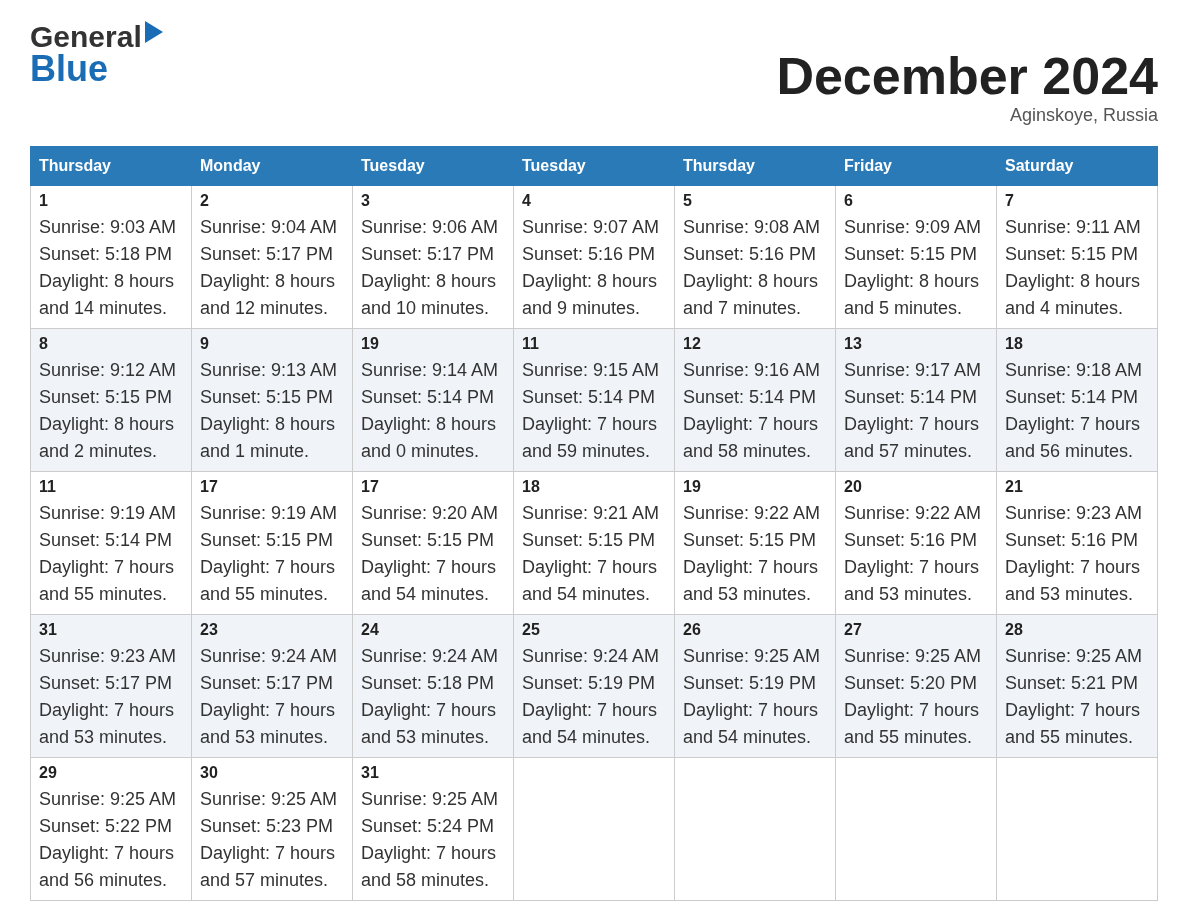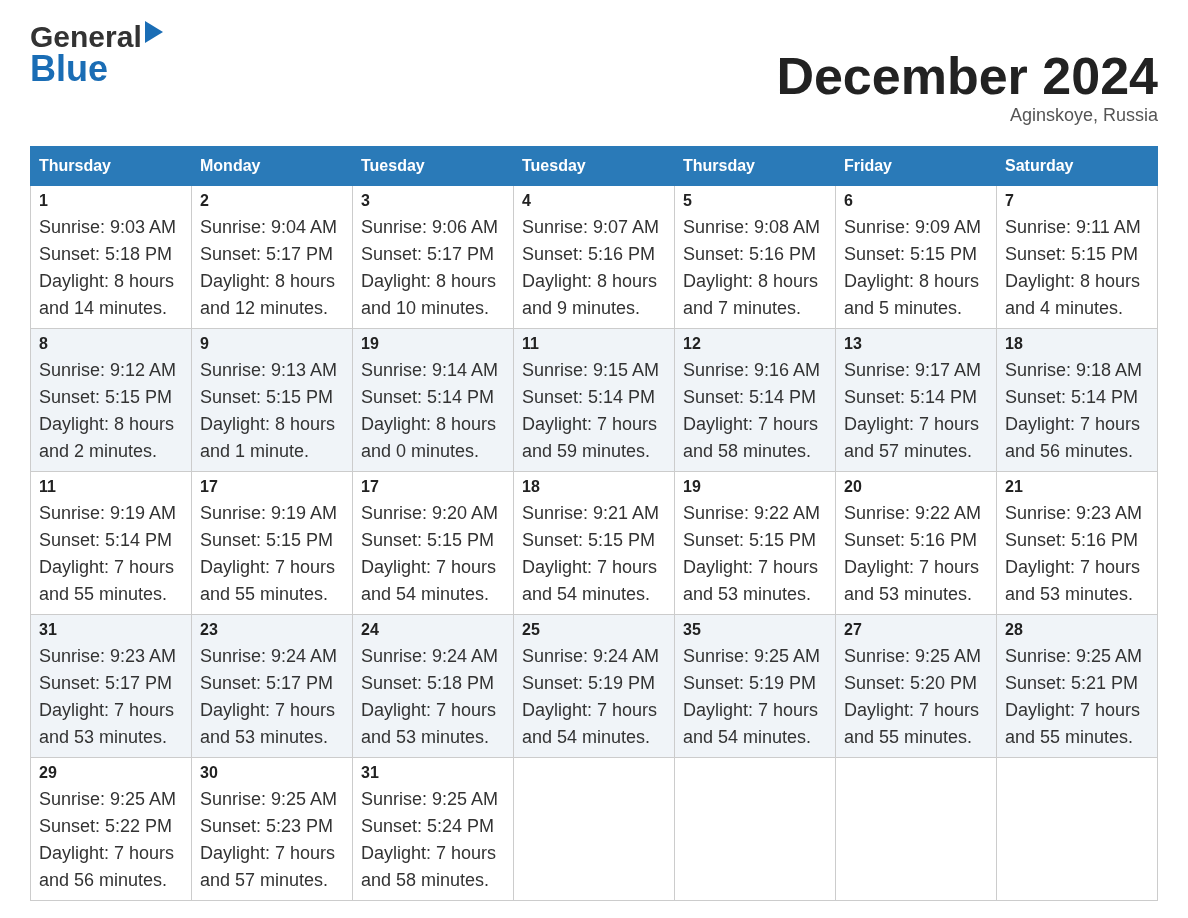--- a/index.html
+++ b/index.html
@@ -227,21 +227,21 @@
         </td>
         <td>
           <div class="day-num">24</div>
           <div class="day-info">Sunrise: 9:24 AM<br>Sunset: 5:18 PM<br>Daylight: 7 hours and 53 minutes.</div>
         </td>
         <td>
           <div class="day-num">25</div>
           <div class="day-info">Sunrise: 9:24 AM<br>Sunset: 5:19 PM<br>Daylight: 7 hours and 54 minutes.</div>
         </td>
         <td>
-          <div class="day-num">35</div>
+          <div class="day-num">26</div>
           <div class="day-info">Sunrise: 9:25 AM<br>Sunset: 5:19 PM<br>Daylight: 7 hours and 54 minutes.</div>
         </td>
         <td>
           <div class="day-num">27</div>
           <div class="day-info">Sunrise: 9:25 AM<br>Sunset: 5:20 PM<br>Daylight: 7 hours and 55 minutes.</div>
         </td>
         <td>
           <div class="day-num">28</div>
           <div class="day-info">Sunrise: 9:25 AM<br>Sunset: 5:21 PM<br>Daylight: 7 hours and 55 minutes.</div>
         </td>

